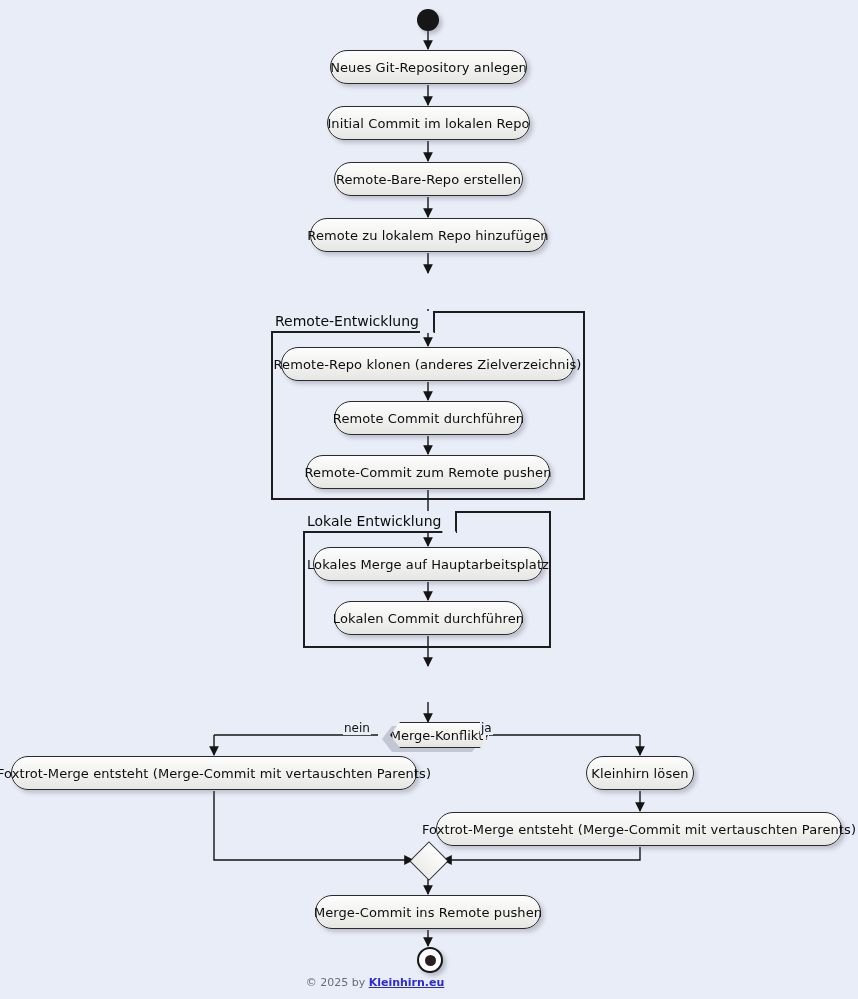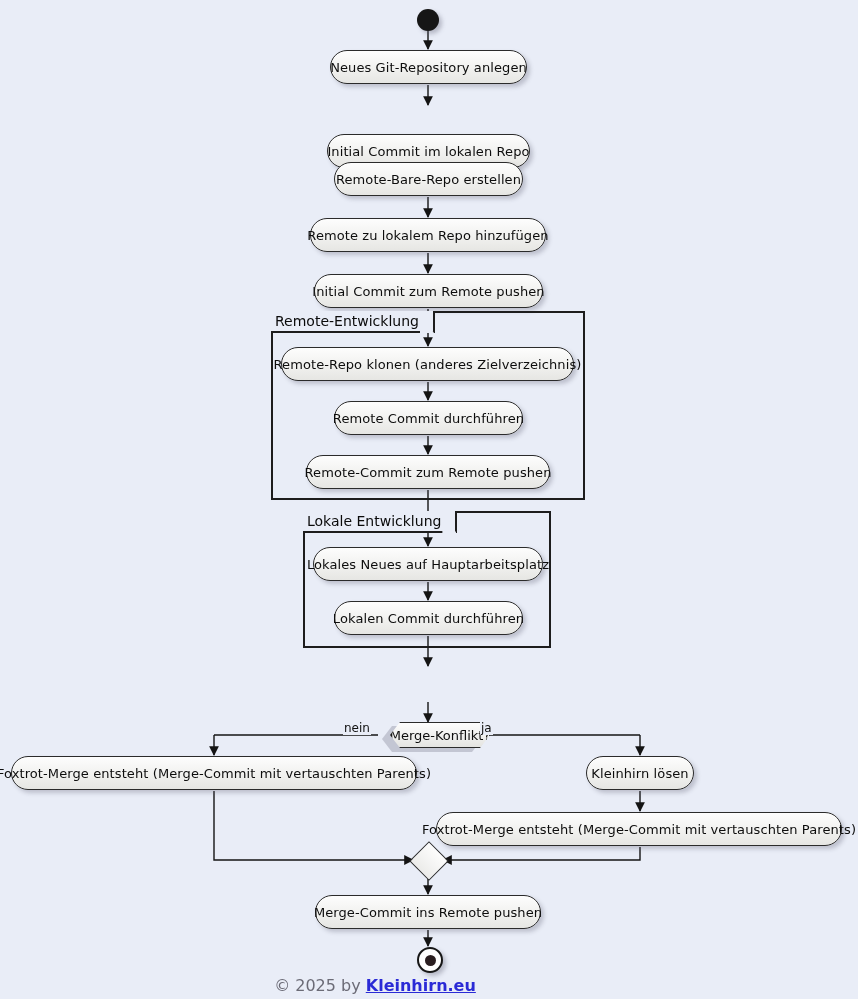--- a/index.html
+++ b/index.html
@@ -109,21 +109,21 @@
     background:linear-gradient(180deg,#fdfdfd,#ebebe9);
     border:1px solid #2b2b2b;
     transform:rotate(45deg);
   }
 
   
   .footer{
     position:absolute;
     width:100%;
     text-align:center;
-    font-size:16px;
+    font-size:11px;
     color:#6b6b76;
   }
   .footer a{
     color:#2a2ad6;
     text-decoration:underline;
     font-weight:bold;
   }
 </style>
 </head>
 <body>
@@ -160,41 +160,40 @@
     <g stroke="#141414" stroke-width="1.4" fill="none">
       <path d="M 378 735 L 214 735"></path>
       <path d="M 478 735 L 640 735"></path>
     </g>
   </svg>
 
   <div class="start-node" style="left:417px;top:9px;"></div>
 
   <div class="node" style="left:330px;top:50px;width:197px;">Neues Git-Repository anlegen</div>
 
-  <div class="node" style="left:327px;top:106px;width:203px;margin-top:28px;">Initial Commit im lokalen Repo</div>
+  <div class="node" style="left:327px;top:106px;width:203px;">Initial Commit im lokalen Repo</div>
 
   <div class="node" style="left:334px;top:162px;width:189px;">Remote-Bare-Repo erstellen</div>
 
   <div class="node" style="left:310px;top:218px;width:236px;">Remote zu lokalem Repo hinzufügen</div>
 
-  <div class="node" style="left:314px;top:274px;width:229px;">Initial Commit zum Remote pushen</div>
 
   <div class="frame" style="left:271px;top:311px;width:314px;height:189px;"></div>
   <div class="frame-title" style="left:271px;top:311px;">Remote-Entwicklung</div>
 
   <div class="node" style="left:281px;top:347px;width:293px;">Remote-Repo klonen (anderes Zielverzeichnis)</div>
 
   <div class="node" style="left:334px;top:401px;width:189px;">Remote Commit durchführen</div>
 
   <div class="node" style="left:306px;top:455px;width:244px;">Remote-Commit zum Remote pushen</div>
 
   <div class="frame" style="left:303px;top:511px;width:248px;height:137px;"></div>
   <div class="frame-title" style="left:303px;top:511px;">Lokale Entwicklung</div>
 
-  <div class="node" style="left:313px;top:547px;width:230px;">Lokales Neues auf Hauptarbeitsplatz</div>
+  <div class="node" style="left:313px;top:547px;width:230px;">Lokales Merge auf Hauptarbeitsplatz</div>
 
   <div class="node" style="left:334px;top:601px;width:189px;">Lokalen Commit durchführen</div>
 
 
   <div class="decision-shadow" style="left:382px;top:726px;width:100px;"></div>
   <div class="decision" style="left:390px;top:722px;width:100px;">Merge-Konflikt?</div>
 
   <div class="edge-label" style="left:343px;top:721px;">nein</div>
   <div class="edge-label" style="left:480px;top:721px;text-align:center;">ja</div>
 

